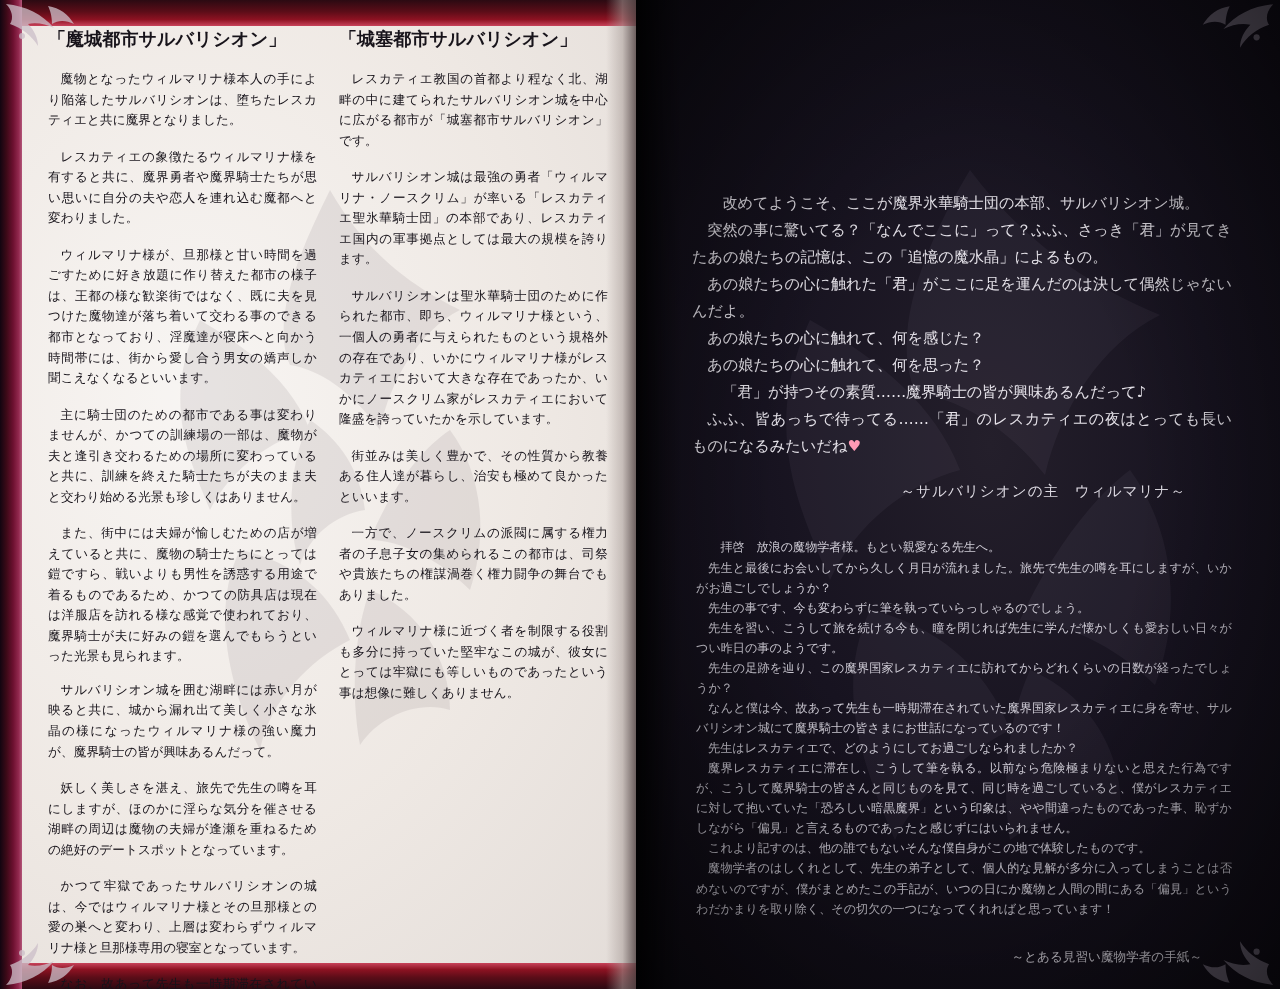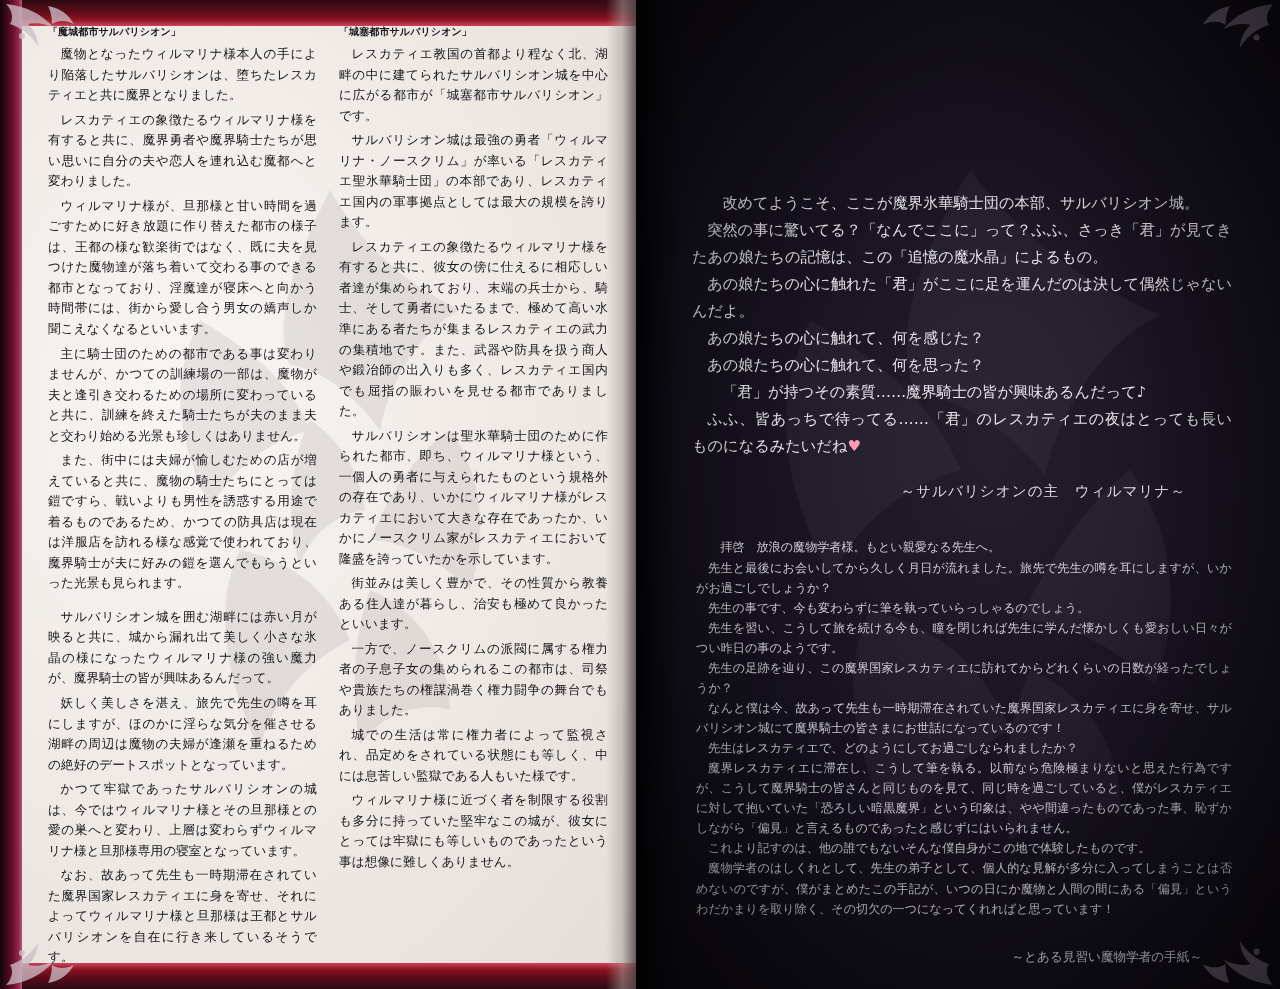--- a/index.html
+++ b/index.html
@@ -87,25 +87,25 @@
     width: 270px;
     color: #17131a;
     font-family: "DejaVu Sans", sans-serif;
     font-size: 12.6px;
     line-height: 1.63;
     letter-spacing: 0.1px;
     text-align: justify;
   }
   .col .heading {
     font-weight: bold;
-    font-size: 10px;
+    font-size: 18px;
     margin-bottom: 2px;
   }
   .col p {
-    margin: 4px 0 0.15em 0;
+    margin: 16px 0 0.15em 0;
     text-indent: 1em;
   }
   .col p.gap-before { margin-top: 1.05em; }
 
   
   .right-page {
     position: absolute;
     left: 636px; top: 0;
     width: 644px; height: 989px;
     background:
@@ -219,25 +219,23 @@
         <circle cx="20" cy="36" r="3"></circle>
       </g>
     </svg>
 
     <div class="columns">
 
       <div class="col">
         <div class="heading">「城塞都市サルバリシオン」</div>
         <p>レスカティエ教国の首都より程なく北、湖畔の中に建てられたサルバリシオン城を中心に広がる都市が「城塞都市サルバリシオン」です。</p>
         <p>サルバリシオン城は最強の勇者「ウィルマリナ・ノースクリム」が率いる「レスカティエ聖氷華騎士団」の本部であり、レスカティエ国内の軍事拠点としては最大の規模を誇ります。</p>
-        <p>レスカティエの象徴たるウィルマリナ様を有すると共に、彼女の傍に仕えるに相応しい者達が集められており、末端の兵士から、騎士、そして勇者にいたるまで、極めて高い水準にある者たちが集まるレスカティエの武力の集積地です。また、武器や防具を扱う商人や鍛冶師の出入りも多く、レスカティエ国内でも屈指の賑わいを見せる都市でありました。</p>
         <p>サルバリシオンは聖氷華騎士団のために作られた都市、即ち、ウィルマリナ様という、一個人の勇者に与えられたものという規格外の存在であり、いかにウィルマリナ様がレスカティエにおいて大きな存在であったか、いかにノースクリム家がレスカティエにおいて隆盛を誇っていたかを示しています。</p>
         <p>街並みは美しく豊かで、その性質から教養ある住人達が暮らし、治安も極めて良かったといいます。</p>
         <p>一方で、ノースクリムの派閥に属する権力者の子息子女の集められるこの都市は、司祭や貴族たちの権謀渦巻く権力闘争の舞台でもありました。</p>
-        <p>城での生活は常に権力者によって監視され、品定めをされている状態にも等しく、中には息苦しい監獄である人もいた様です。</p>
         <p>ウィルマリナ様に近づく者を制限する役割も多分に持っていた堅牢なこの城が、彼女にとっては牢獄にも等しいものであったという事は想像に難しくありません。</p>
       </div>
 
       <div class="col">
         <div class="heading">「魔城都市サルバリシオン」</div>
         <p>魔物となったウィルマリナ様本人の手により陥落したサルバリシオンは、堕ちたレスカティエと共に魔界となりました。</p>
         <p>レスカティエの象徴たるウィルマリナ様を有すると共に、魔界勇者や魔界騎士たちが思い思いに自分の夫や恋人を連れ込む魔都へと変わりました。</p>
         <p>ウィルマリナ様が、旦那様と甘い時間を過ごすために好き放題に作り替えた都市の様子は、王都の様な歓楽街ではなく、既に夫を見つけた魔物達が落ち着いて交わる事のできる都市となっており、淫魔達が寝床へと向かう時間帯には、街から愛し合う男女の嬌声しか聞こえなくなるといいます。</p>
         <p>主に騎士団のための都市である事は変わりませんが、かつての訓練場の一部は、魔物が夫と逢引き交わるための場所に変わっていると共に、訓練を終えた騎士たちが夫のまま夫と交わり始める光景も珍しくはありません。</p>
         <p>また、街中には夫婦が愉しむための店が増えていると共に、魔物の騎士たちにとっては鎧ですら、戦いよりも男性を誘惑する用途で着るものであるため、かつての防具店は現在は洋服店を訪れる様な感覚で使われており、魔界騎士が夫に好みの鎧を選んでもらうといった光景も見られます。</p>

